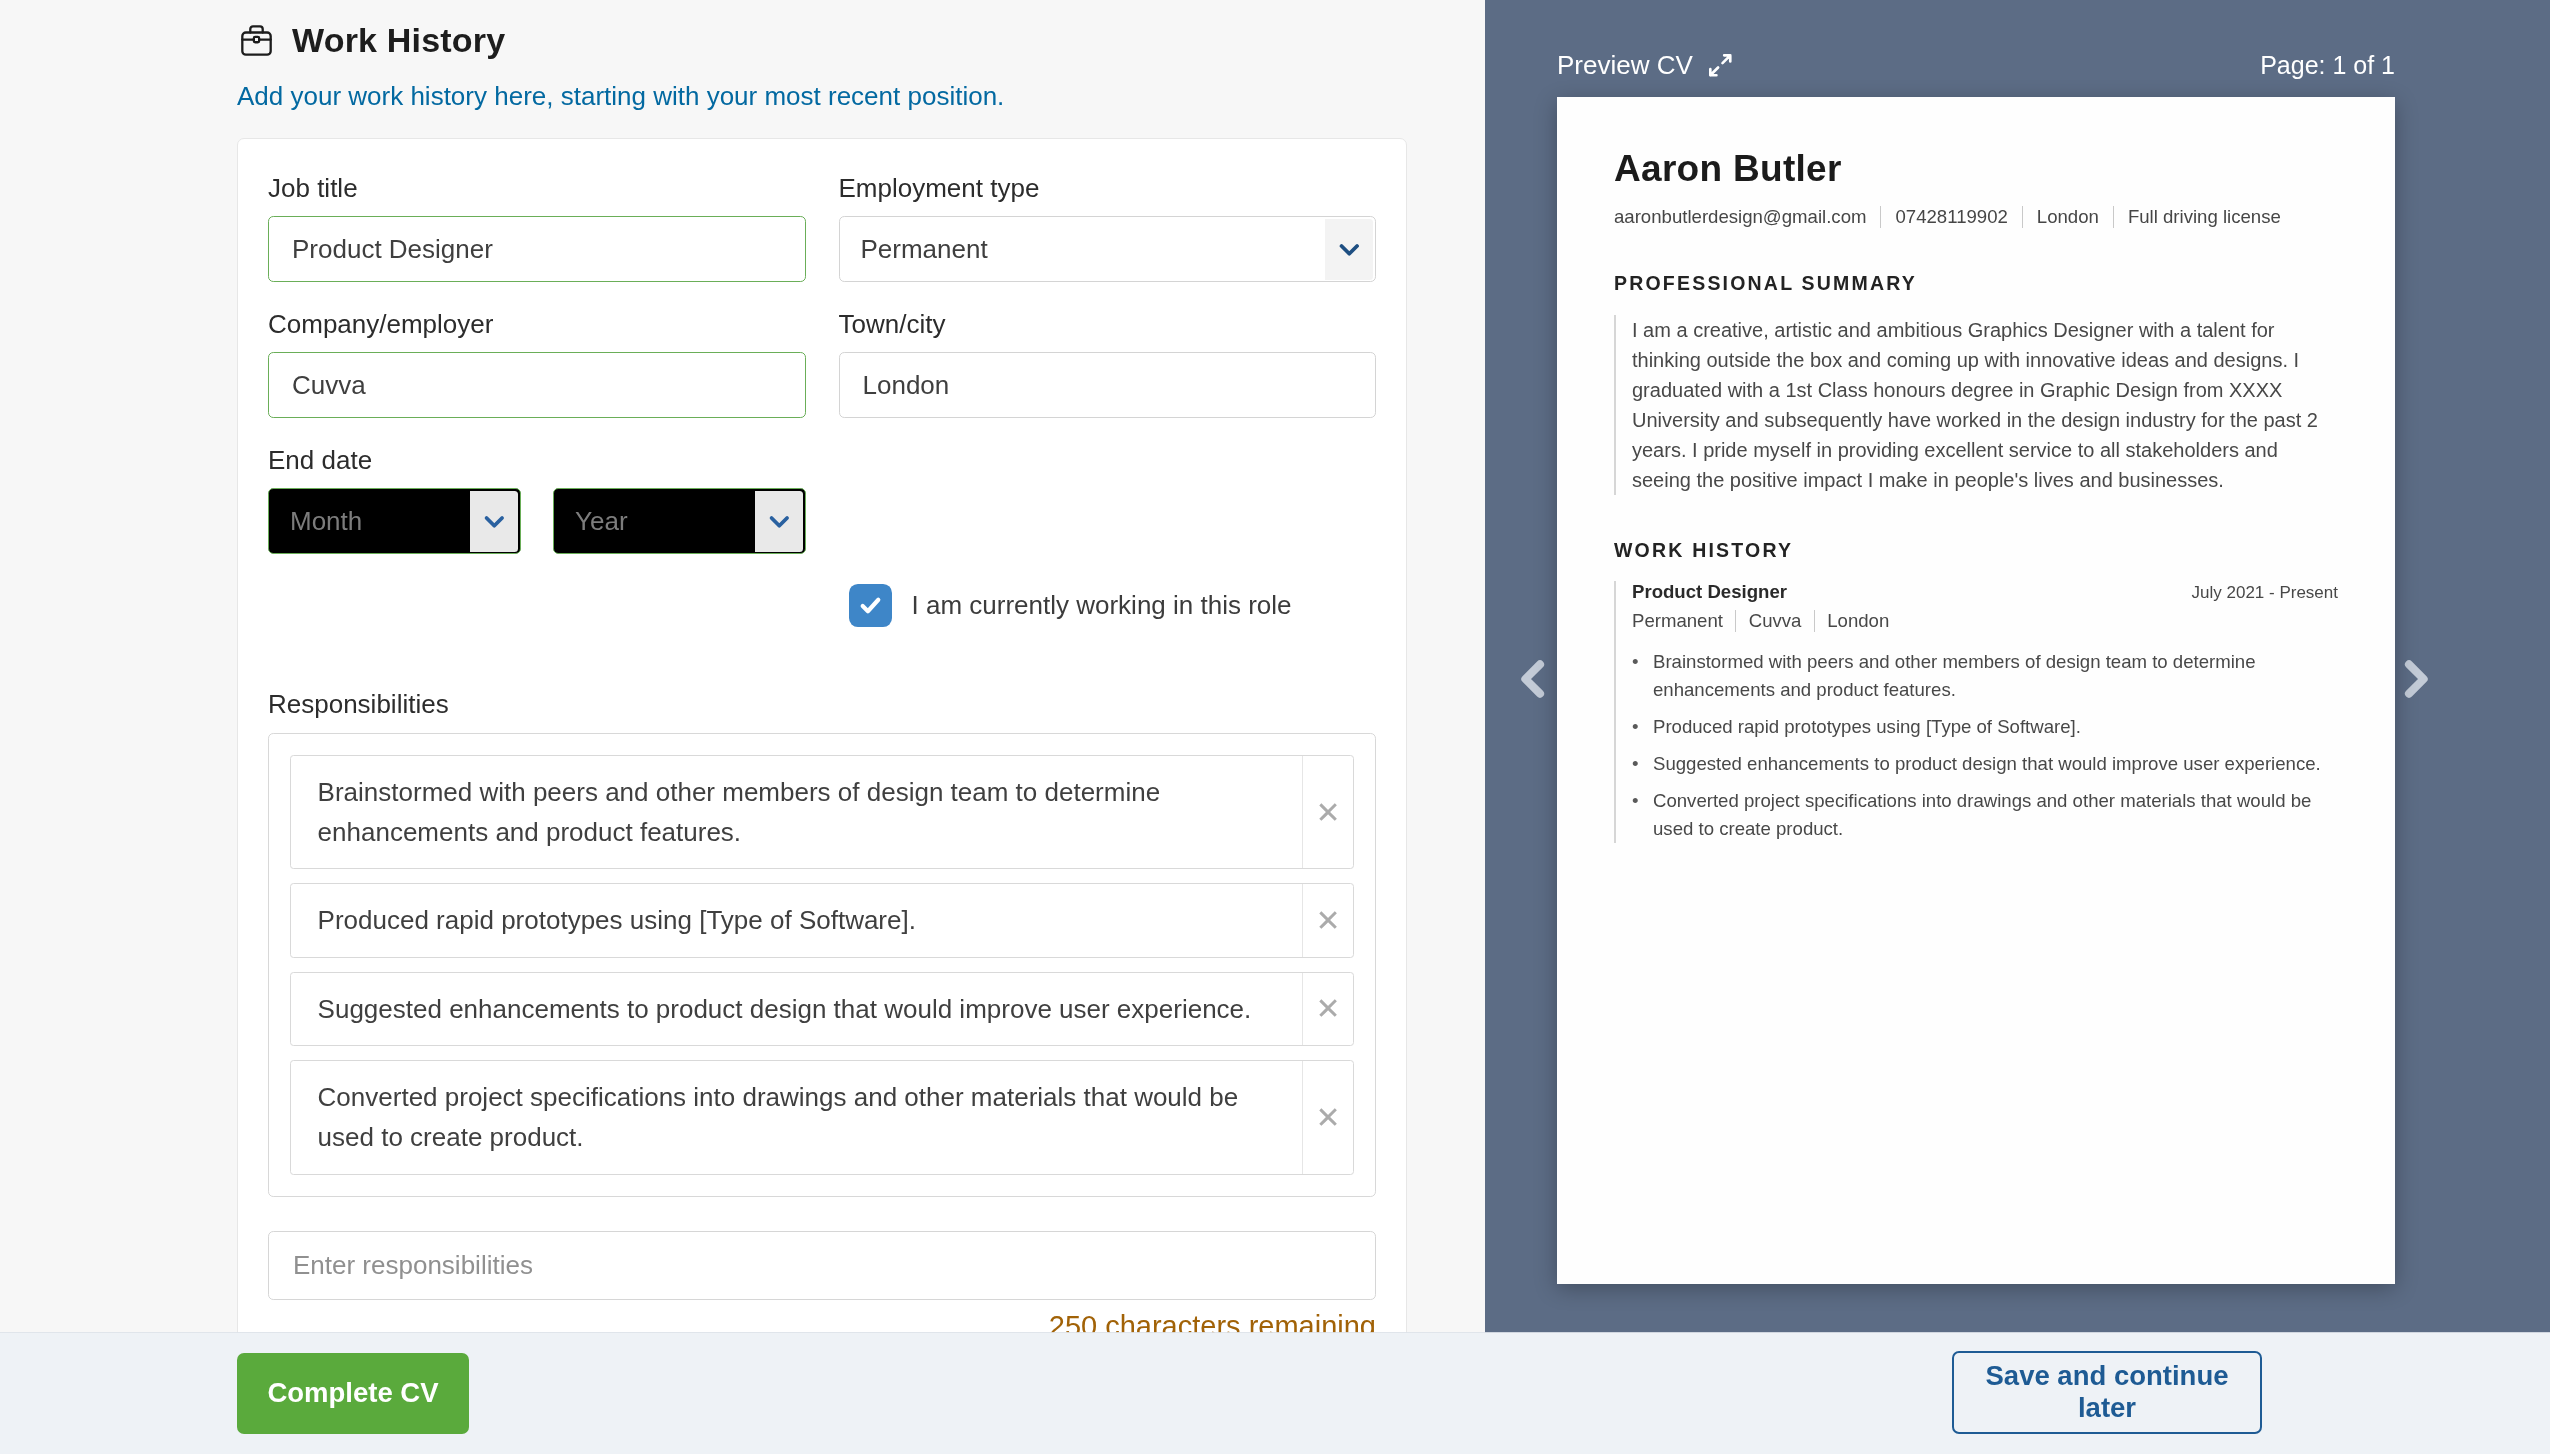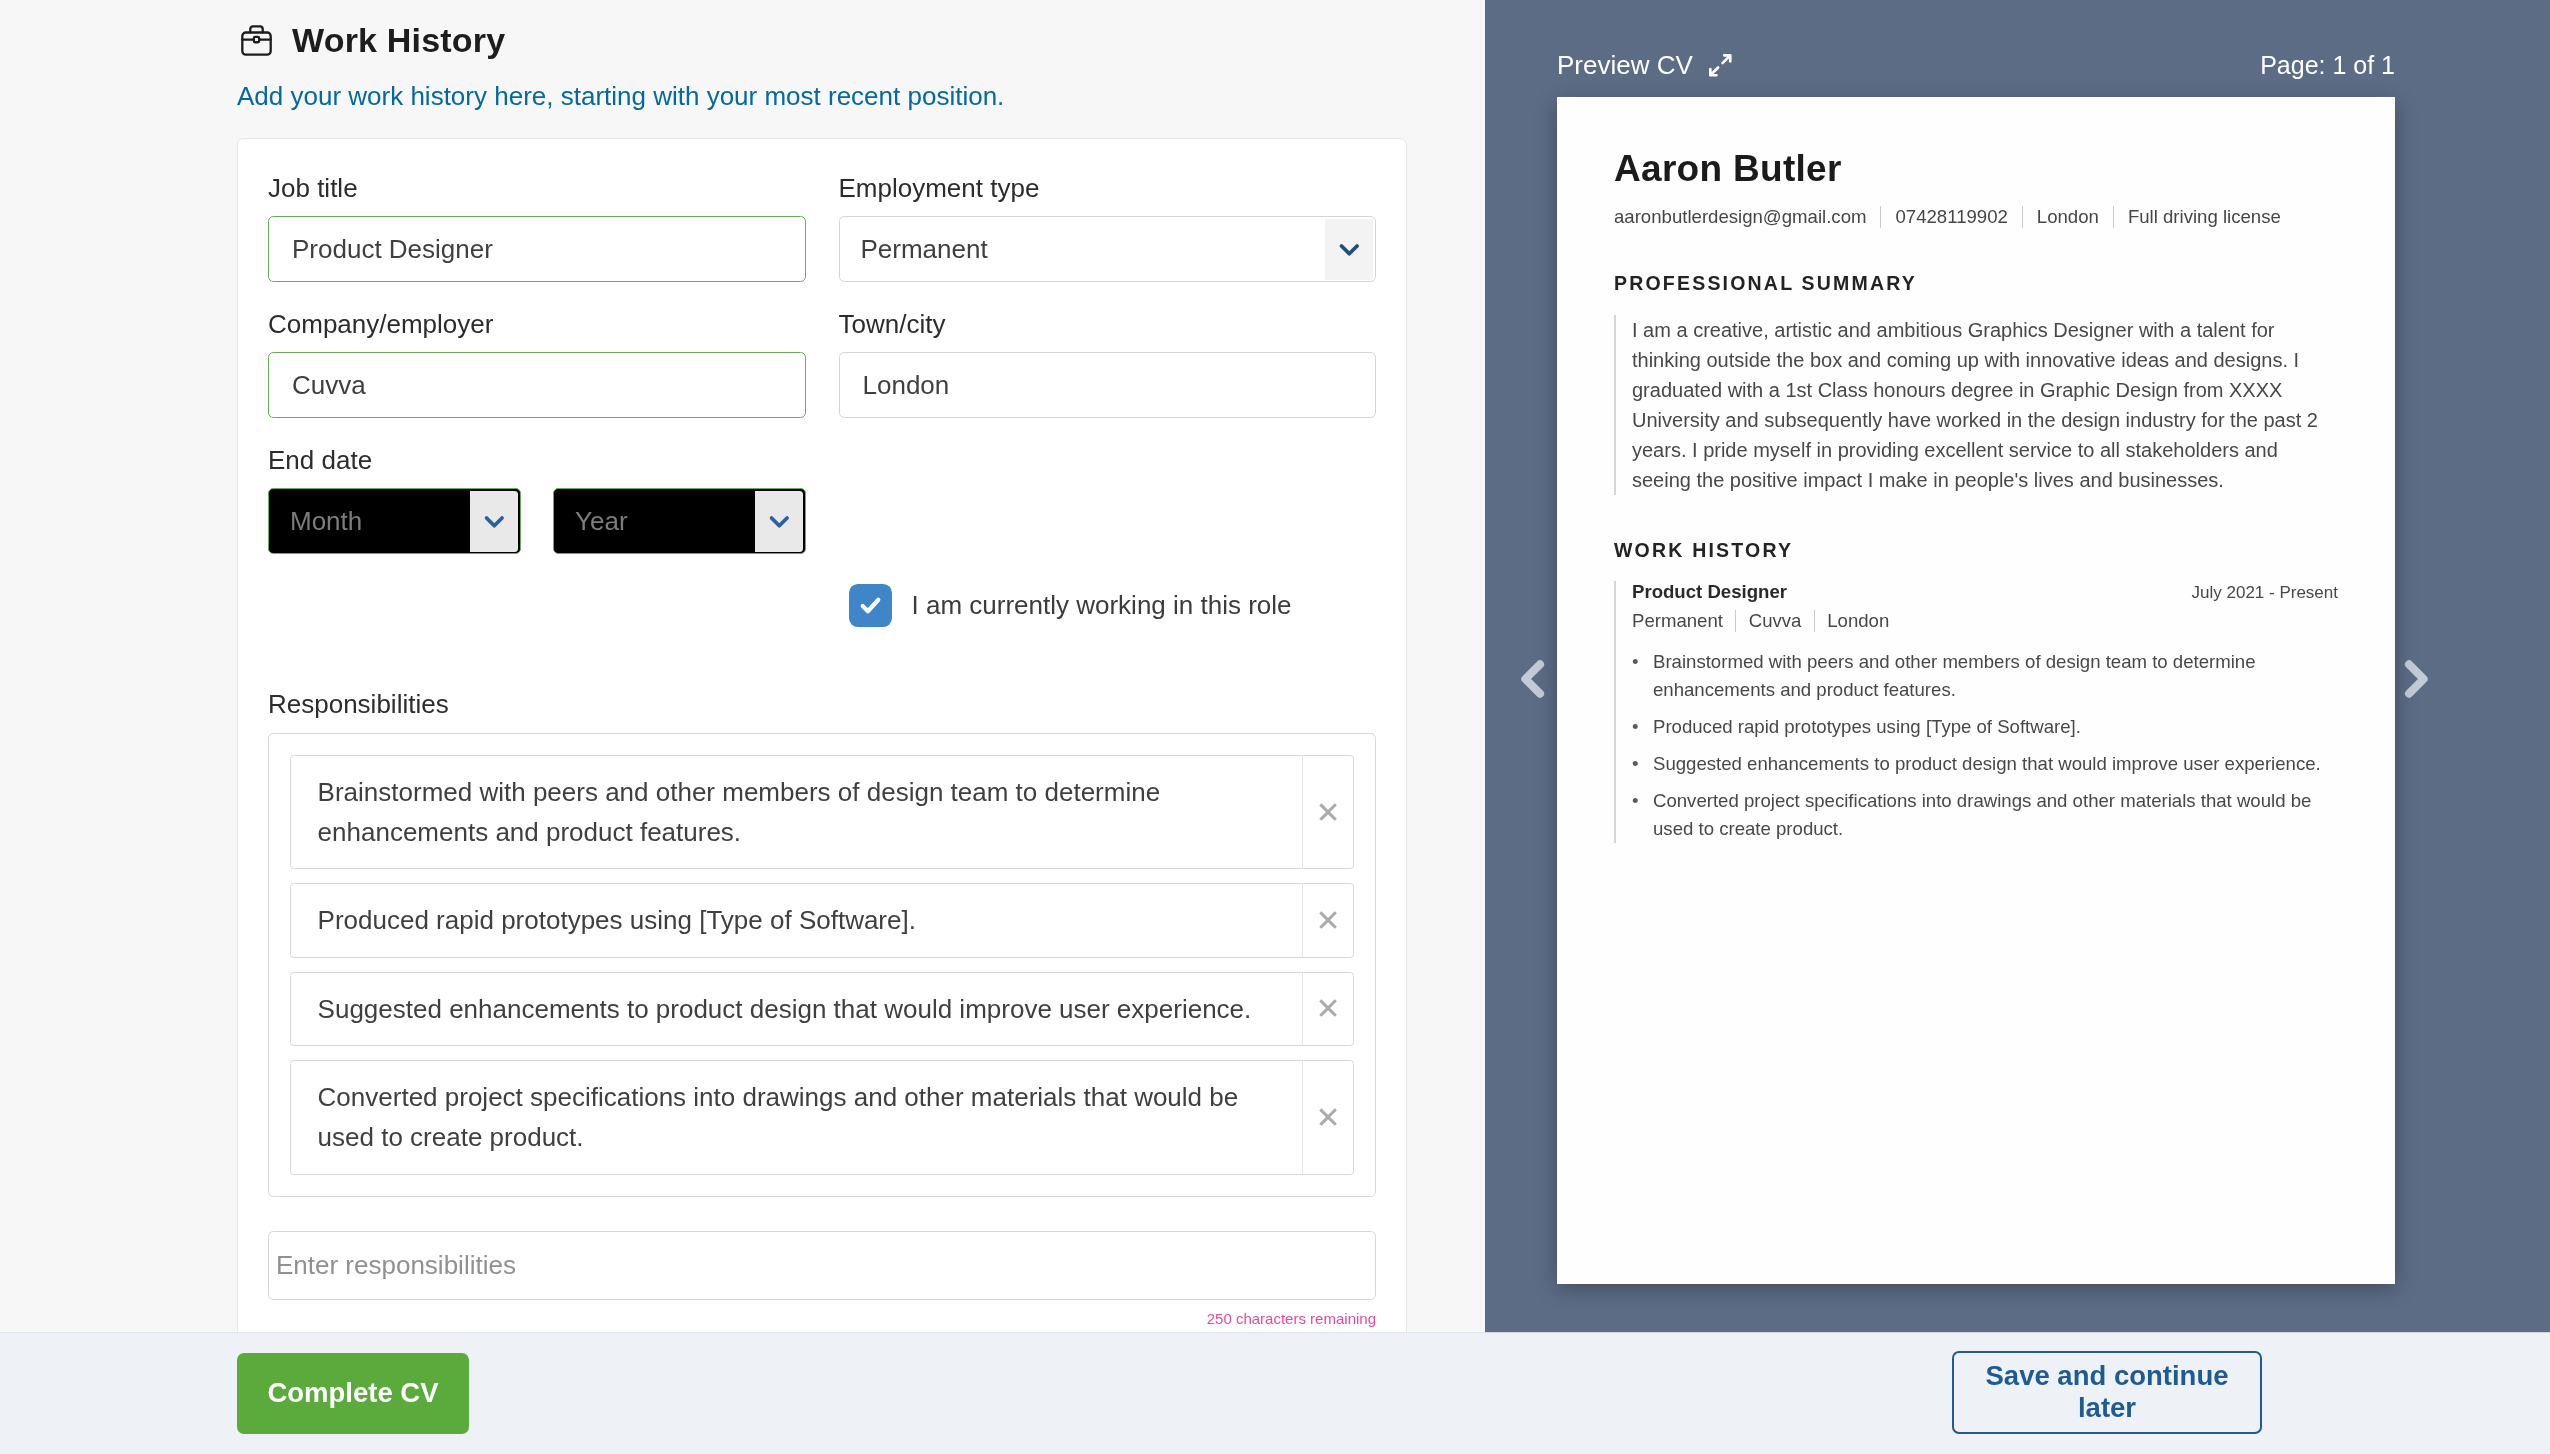--- a/index.html
+++ b/index.html
@@ -45,23 +45,23 @@
   .resp-label { margin-top:62px; }
   .resp-container { border:1.8px solid #d8d8d8; border-radius:5.3px; padding:21px; }
   .resp-item { display:flex; border:1.8px solid #d9d9d9; border-radius:3.5px; background:#fff; }
   .resp-item + .resp-item { margin-top:14px; }
   .resp-text { flex:1; padding:16px 26.6px; font-size:26px; line-height:1.55; color:#3f3f3f;
     display:flex; align-items:center; }
   .resp-close { width:51px; border-left:1.8px solid #e6e6e6; display:flex; align-items:center;
     justify-content:center; font-size:30px; color:#ababab; cursor:pointer; }
 
   .resp-input { margin-top:34px; width:100%; height:69px; border:1.8px solid #d6d6d6; border-radius:5.3px;
-    font-size:26px; padding:0 7px; color:#3f3f3f; outline:none; font-family:inherit; }
+    font-size:26px; padding:0 24px; color:#3f3f3f; outline:none; font-family:inherit; }
   .resp-input::placeholder { color:#909090; }
-  .chars-remaining { margin-top:10.6px; text-align:right; font-size:15px; color:#ec4899; }
+  .chars-remaining { margin-top:10.6px; text-align:right; font-size:29px; color:#a16207; }
 
   
   .preview-pane { position:absolute; left:1485px; top:0; width:1065px; height:1333px; background:#5c6c85; }
   .preview-header { position:absolute; left:72px; top:50px; width:838px; display:flex;
     justify-content:space-between; align-items:center; color:#ffffff; }
   .preview-title-wrap { display:flex; align-items:center; gap:14px; }
   .preview-title { font-size:26px; font-weight:500; }
   .page-indicator { font-size:25px; }
 
   .cv-page { position:absolute; left:72px; top:97px; width:838px; height:1187px; background:#fefefe;

